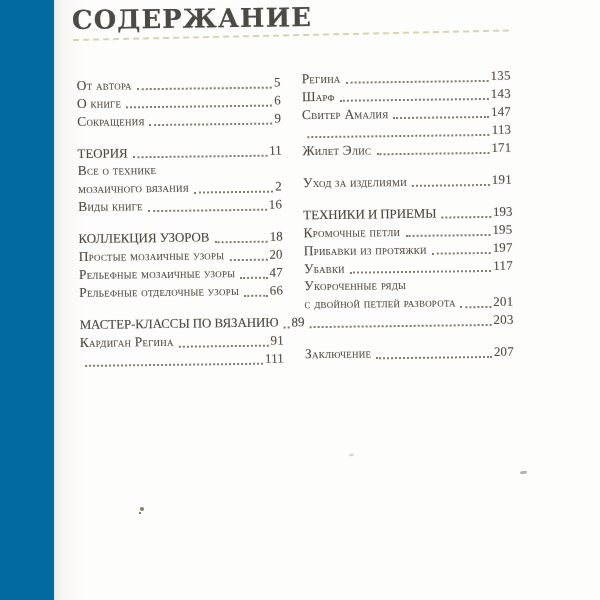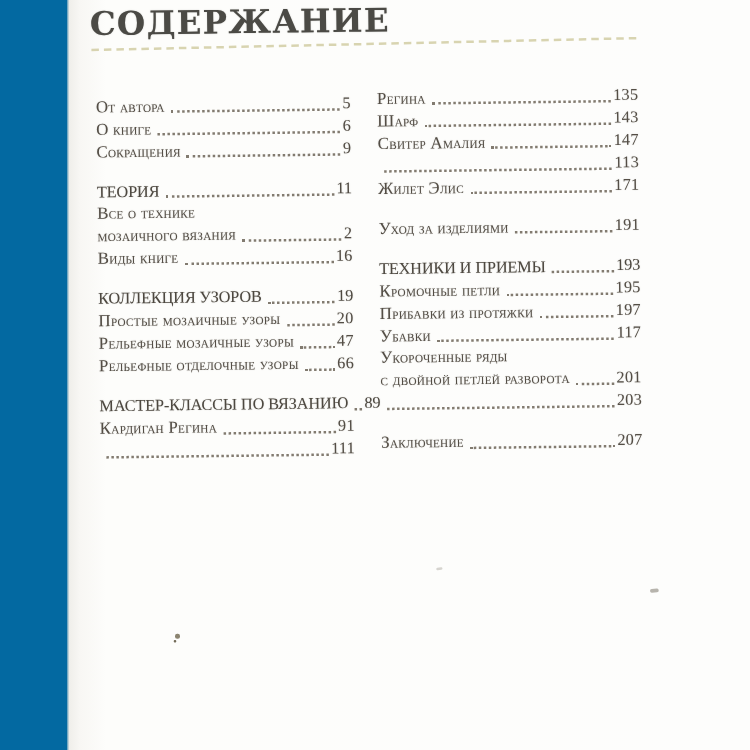--- a/index.html
+++ b/index.html
@@ -117,21 +117,21 @@
             <div class="row">
               <span class="label">Виды книге</span>
               <div class="dots"></div>
               <span class="num">16</span>
             </div>
           </div>
           <div class="group">
             <div class="row section">
               <span class="label">КОЛЛЕКЦИЯ УЗОРОВ</span>
               <div class="dots"></div>
-              <span class="num">19</span>
+              <span class="num">18</span>
             </div>
             <div class="row">
               <span class="label">Простые мозаичные узоры</span>
               <div class="dots"></div>
               <span class="num">20</span>
             </div>
             <div class="row">
               <span class="label">Рельефные мозаичные узоры</span>
               <div class="dots"></div>
               <span class="num">47</span>

